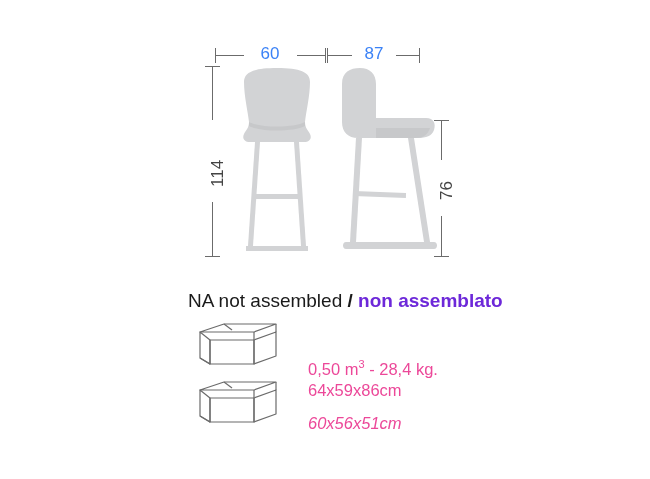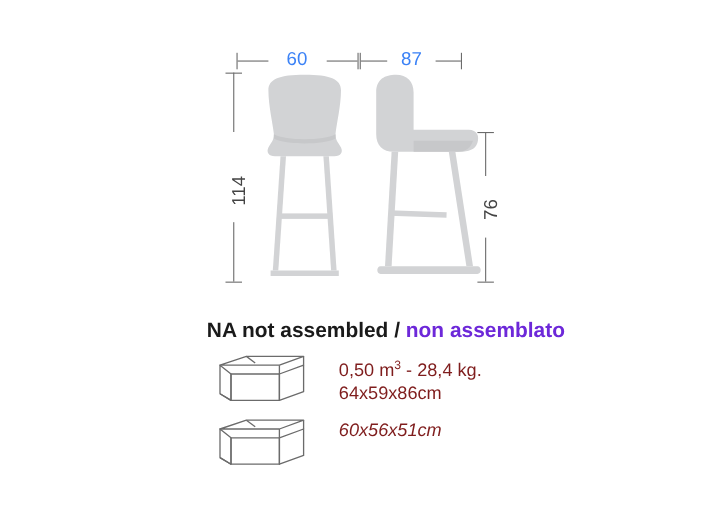--- a/index.html
+++ b/index.html
@@ -70,37 +70,38 @@
 
   
   .pack-title {
     position: absolute;
     left: 188px;
     top: 290px;
     font-size: 19px;
     white-space: nowrap;
   }
   .pack-title .bold {
-    font-weight: bold;
+    font-weight: normal;
     color: #1a1a1a;
   }
   .pack-title .slash {
     font-weight: bold;
     color: #1a1a1a;
   }
   .pack-title .light {
     color: #6d28d9;
     font-weight: bold;
   }
   .pack-text {
     position: absolute;
     font-size: 16.5px;
-    color: #7f1d1d;
+    color: #ec4899;
     line-height: 21px;
     white-space: nowrap;
+    margin-top: 32px;
   }
   .pack-text sup {
     font-size: 11px;
     vertical-align: super;
   }
   .box1 { position: absolute; left: 196px; top: 320px; }
   .box2 { position: absolute; left: 196px; top: 378px; }
 </style>
 </head>
 <body>

